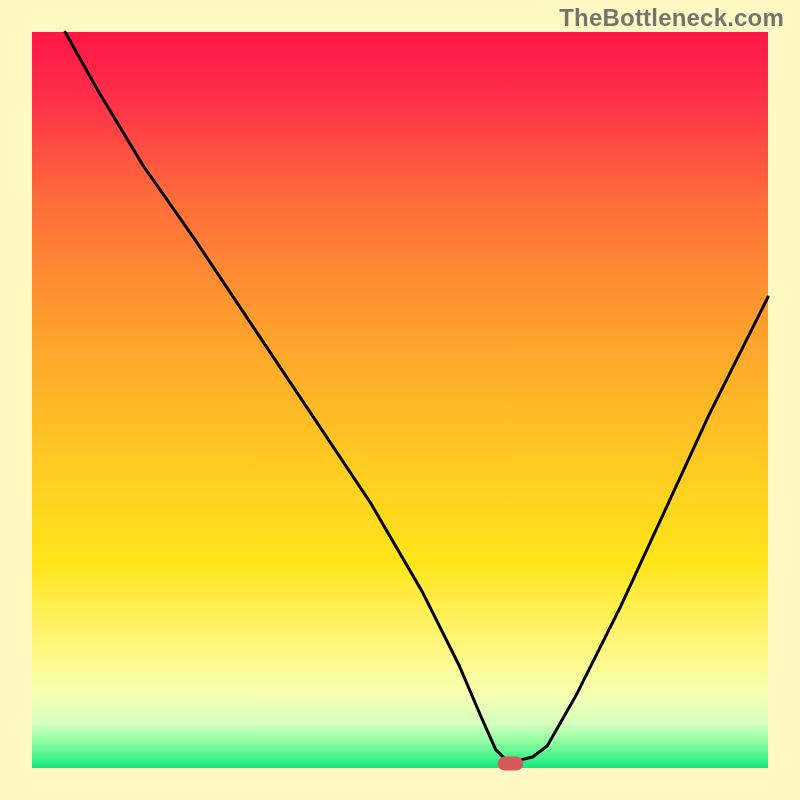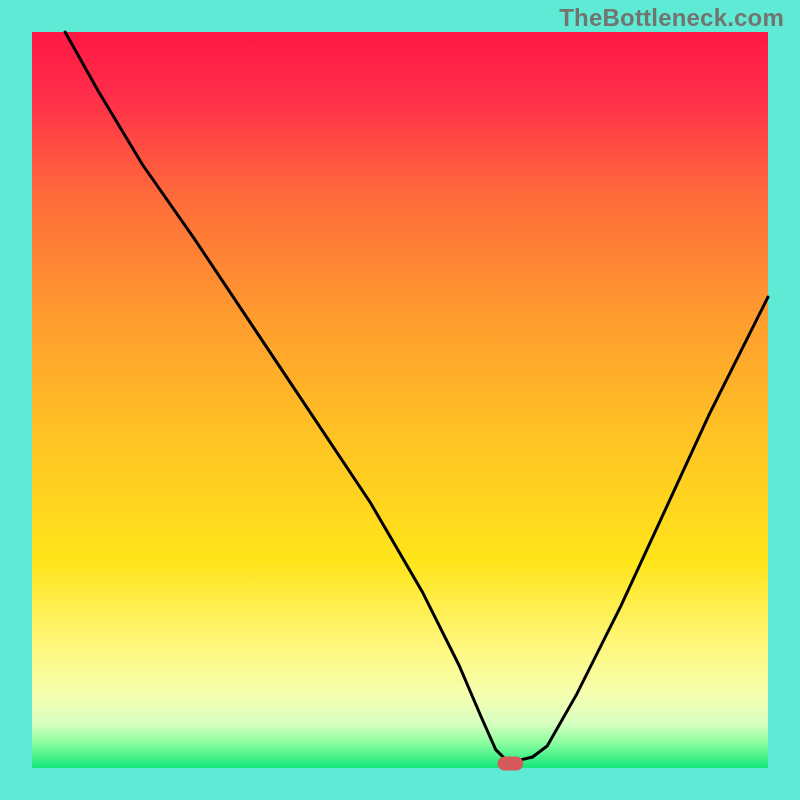--- a/index.html
+++ b/index.html
@@ -7,21 +7,21 @@
     padding: 0;
     width: 800px;
     height: 800px;
     background: #000;
     overflow: hidden;
   }
   .stage {
     position: relative;
     width: 800px;
     height: 800px;
-    background: #5eead4;
+    background: #fef9c3;
   }
   .watermark {
     position: absolute;
     top: 4px;
     right: 16px;
     font-family: Arial, Helvetica, sans-serif;
     font-size: 24px;
     font-weight: 600;
     color: #73736f;
     letter-spacing: 0.2px;

